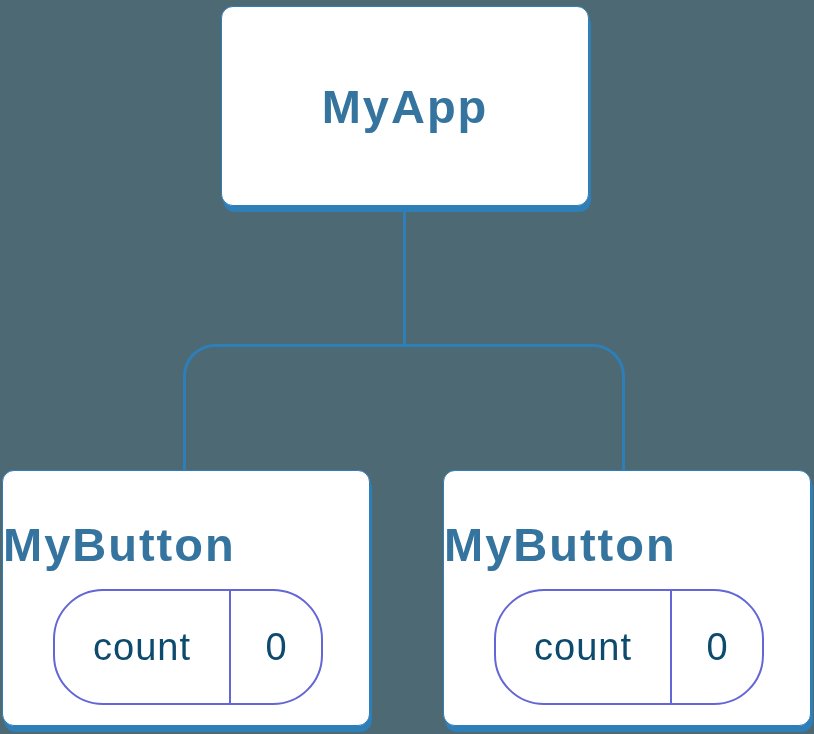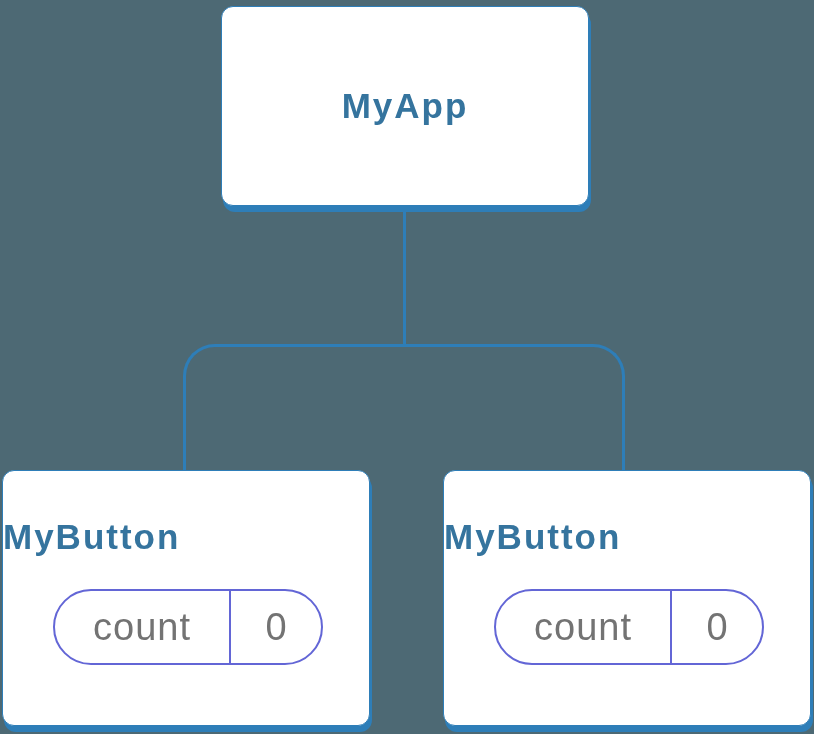--- a/index.html
+++ b/index.html
@@ -30,21 +30,21 @@
     width: 368px; height: 200px;
     display: flex;
     align-items: center;
     justify-content: center;
   }
   .node-child-left  { left: 2px;   top: 470px; width: 368px; height: 256px; }
   .node-child-right { left: 443px; top: 470px; width: 368px; height: 256px; }
 
   .node-title {
     color: #35749E;
-    font-size: 35px;
+    font-size: 47px;
     font-weight: 600;
     letter-spacing: 2px;
     white-space: nowrap;
   }
   .child-title {
     position: absolute;
     left: 0; right: 0;
     top: 46px;
     text-align: left;
   }
@@ -63,28 +63,28 @@
     border: 3px solid #2E7EB8;
     border-bottom: none;
     border-radius: 32px 32px 0 0;
     box-sizing: border-box;
   }
 
   
   .state-pill {
     position: absolute;
     left: 50px; top: 118px;
-    width: 270px; height: 76px;
+    width: 270px; height: 116px;
     border: 2px solid #6366D6;
     border-radius: 50px;
     box-sizing: border-box;
     background: #FFFFFF;
     display: flex;
     align-items: stretch;
-    color: #737373;
+    color: #0c4a6e;
     font-size: 38px;
     font-weight: 400;
   }
   .state-key {
     width: 174px;
     display: flex;
     align-items: center;
     justify-content: center;
     border-right: 2px solid #6366D6;
     letter-spacing: 1px;

